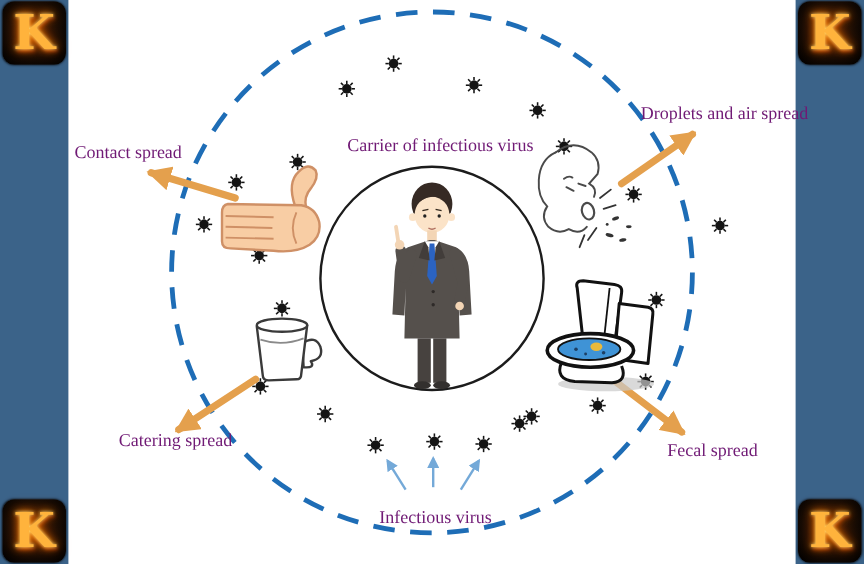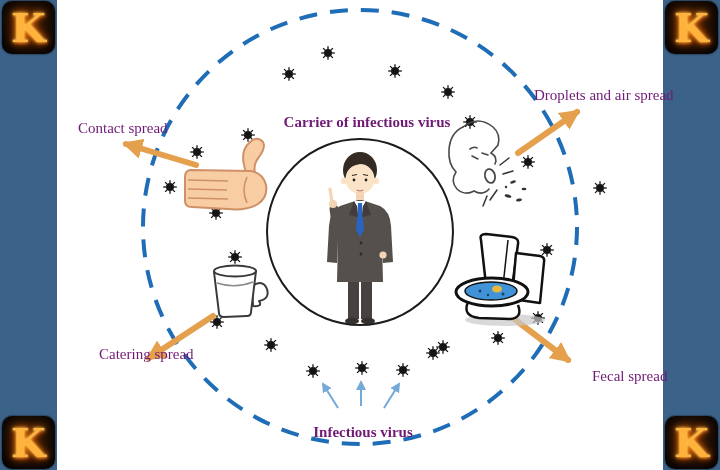--- a/index.html
+++ b/index.html
@@ -14,21 +14,21 @@
           box-shadow:0 0 2px #000;}
   .k-logo span{font-family:"DejaVu Serif",serif;font-weight:bold;font-size:40px;line-height:1;
           color:#ffb33c;
           text-shadow:0 0 3px #ffe27a,0 0 7px #ff8a00,0 0 13px #e04a00,1px 2px 3px #7e1d00;}
   #logo-tl{left:2px;top:1px;}
   #logo-tr{left:665px;top:1px;}
   #logo-bl{left:2px;top:416px;}
   #logo-br{left:665px;top:416px;}
   svg#diagram{position:absolute;left:0;top:0;}
   .lbl{position:absolute;color:#701a75;font-size:15px;line-height:18px;white-space:nowrap;}
-  .lbl.center{text-align:center;white-space:normal;font-weight:bold;}
+  .lbl.center{text-align:center;white-space:normal;}
 </style>
 </head>
 <body>
 
 <div id="stage">
 
   <div id="strip-left" class="side-strip"></div>
   <div id="strip-right" class="side-strip"></div>
 
   <div id="logo-tl" class="k-logo">
@@ -187,19 +187,19 @@
         <circle cx="383" cy="255" r="3.6" fill="#f3d5b5"></circle>
         <rect x="348" y="282" width="11" height="37" fill="#47423f"></rect>
         <rect x="361" y="282" width="11" height="37" fill="#47423f"></rect>
         <ellipse cx="352" cy="321" rx="7" ry="3.2" fill="#33302e"></ellipse>
         <ellipse cx="368" cy="321" rx="7" ry="3.2" fill="#33302e"></ellipse>
       </g>
     </g>
   </svg>
 
   <div class="lbl center" style="left:283px;top:113px;width:168px;">Carrier of infectious virus</div>
-  <div class="lbl" style="left:62px;top:119px;margin-left:16px;">Contact spread</div>
+  <div class="lbl" style="left:62px;top:119px;">Contact spread</div>
   <div class="lbl" style="left:534px;top:86px;">Droplets and air spread</div>
-  <div class="lbl" style="left:99px;top:345px;text-align:right;">Catering spread</div>
-  <div class="lbl" style="left:556px;top:367px;margin-left:36px;">Fecal spread</div>
+  <div class="lbl" style="left:99px;top:359px;text-align:right;">Catering spread</div>
+  <div class="lbl" style="left:556px;top:367px;">Fecal spread</div>
   <div class="lbl center" style="left:300px;top:423px;width:126px;">Infectious virus</div>
 
 </div>
 
 </body></html>

